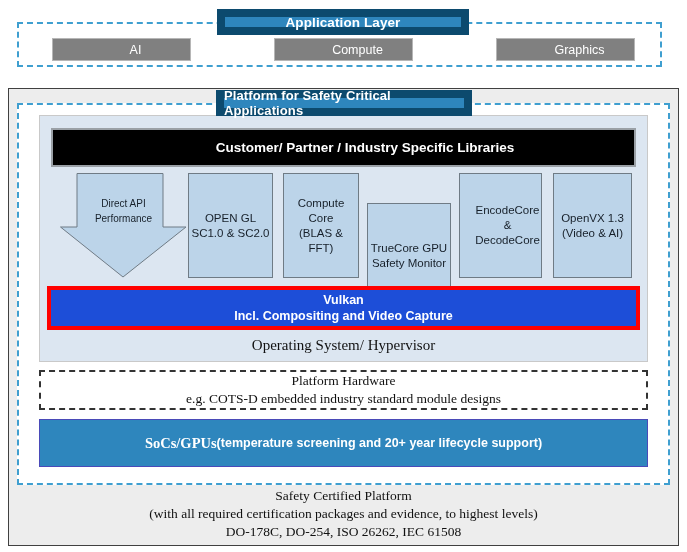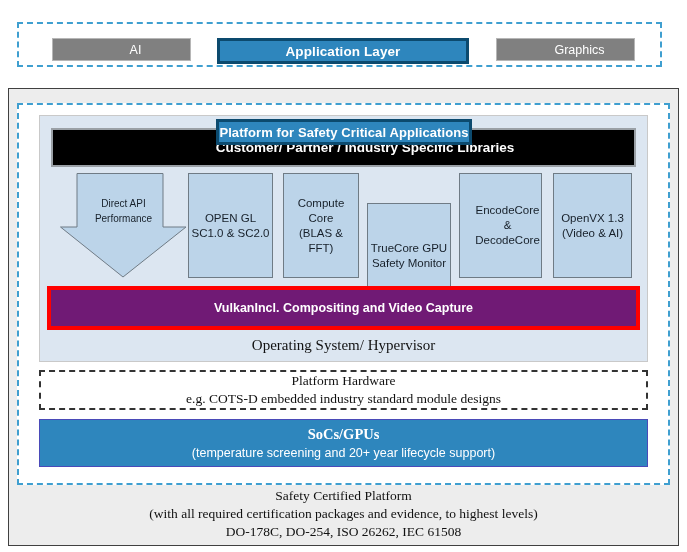--- a/index.html
+++ b/index.html
@@ -25,30 +25,29 @@
     top: 22px;
     width: 645px;
     height: 45px;
     border: 2px dashed #3f9fd0;
     box-sizing: border-box;
     background: #ffffff;
   }
   .hdr-blue {
     position: absolute;
     background: #2e86bd;
-    border: 3px solid #0c4a6e;
+    border: 8px solid #0c4a6e;
     box-sizing: border-box;
     color: #ffffff;
     font-weight: bold;
     font-size: 13.5px;
     display: flex;
     align-items: center;
     justify-content: center;
     letter-spacing: .1px;
-    margin-top: 29px;
   }
   #app-layer-title {
     left: 217px;
     top: 9px;
     width: 252px;
     height: 26px;
   }
   #platform-title {
     left: 216px;
     top: 90px;
@@ -183,29 +182,29 @@
     pointer-events: none;
   }
 
   
   #vulkan-bar {
     position: absolute;
     left: 47px;
     top: 286px;
     width: 593px;
     height: 44px;
-    background: #701a75;
+    background: #1d4ed8;
     border: 4px solid #ff0000;
     box-sizing: border-box;
     color: #ffffff;
     font-weight: bold;
     font-size: 12.5px;
     line-height: 16px;
     display: flex;
-    flex-direction: row;
+    flex-direction: column;
     align-items: center;
     justify-content: center;
     text-align: center;
   }
 
   #os-label {
     position: absolute;
     left: 40px;
     top: 337px;
     width: 607px;
@@ -241,33 +240,32 @@
     position: absolute;
     left: 39px;
     top: 419px;
     width: 609px;
     height: 48px;
     background: #2e86bd;
     border: 1px solid #4a4ab8;
     box-sizing: border-box;
     color: #ffffff;
     display: flex;
-    flex-direction: column;
     align-items: center;
     justify-content: center;
     text-align: center;
   }
   #socs-title {
     font-family: "Liberation Serif", serif;
     font-weight: bold;
     font-size: 14.5px;
     line-height: 19px;
   }
   #socs-sub {
-    font-weight: normal;
+    font-weight: bold;
     font-size: 12.5px;
     line-height: 18px;
   }
 </style>
 </head>
 <body>
 
 <div id="stage">
 
   <div id="app-dashed"></div>

